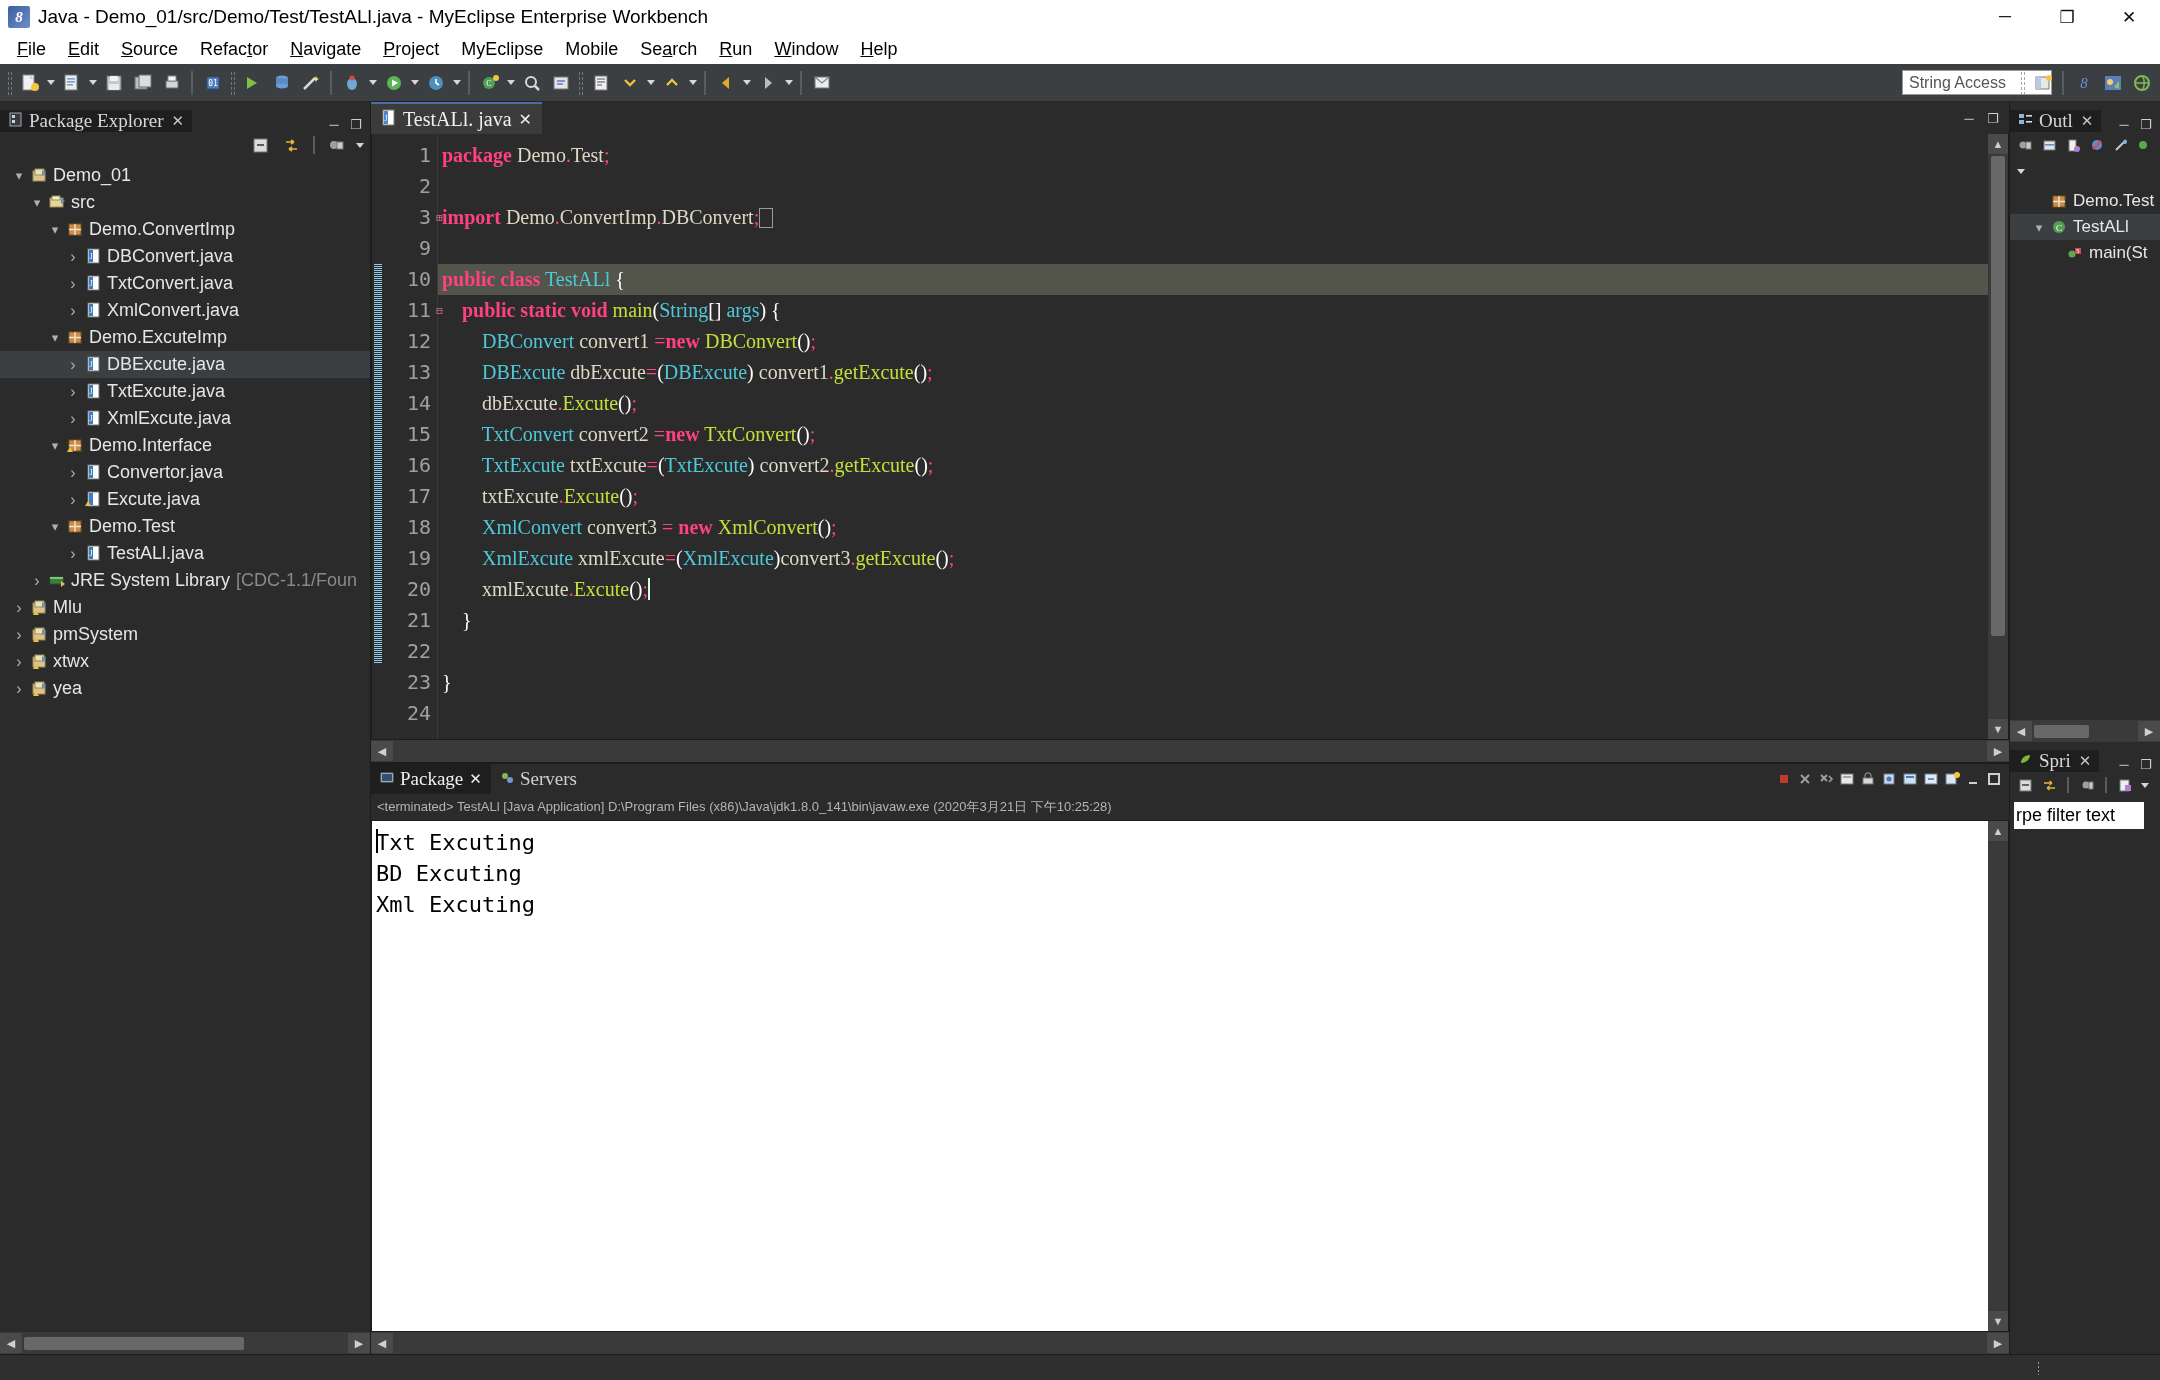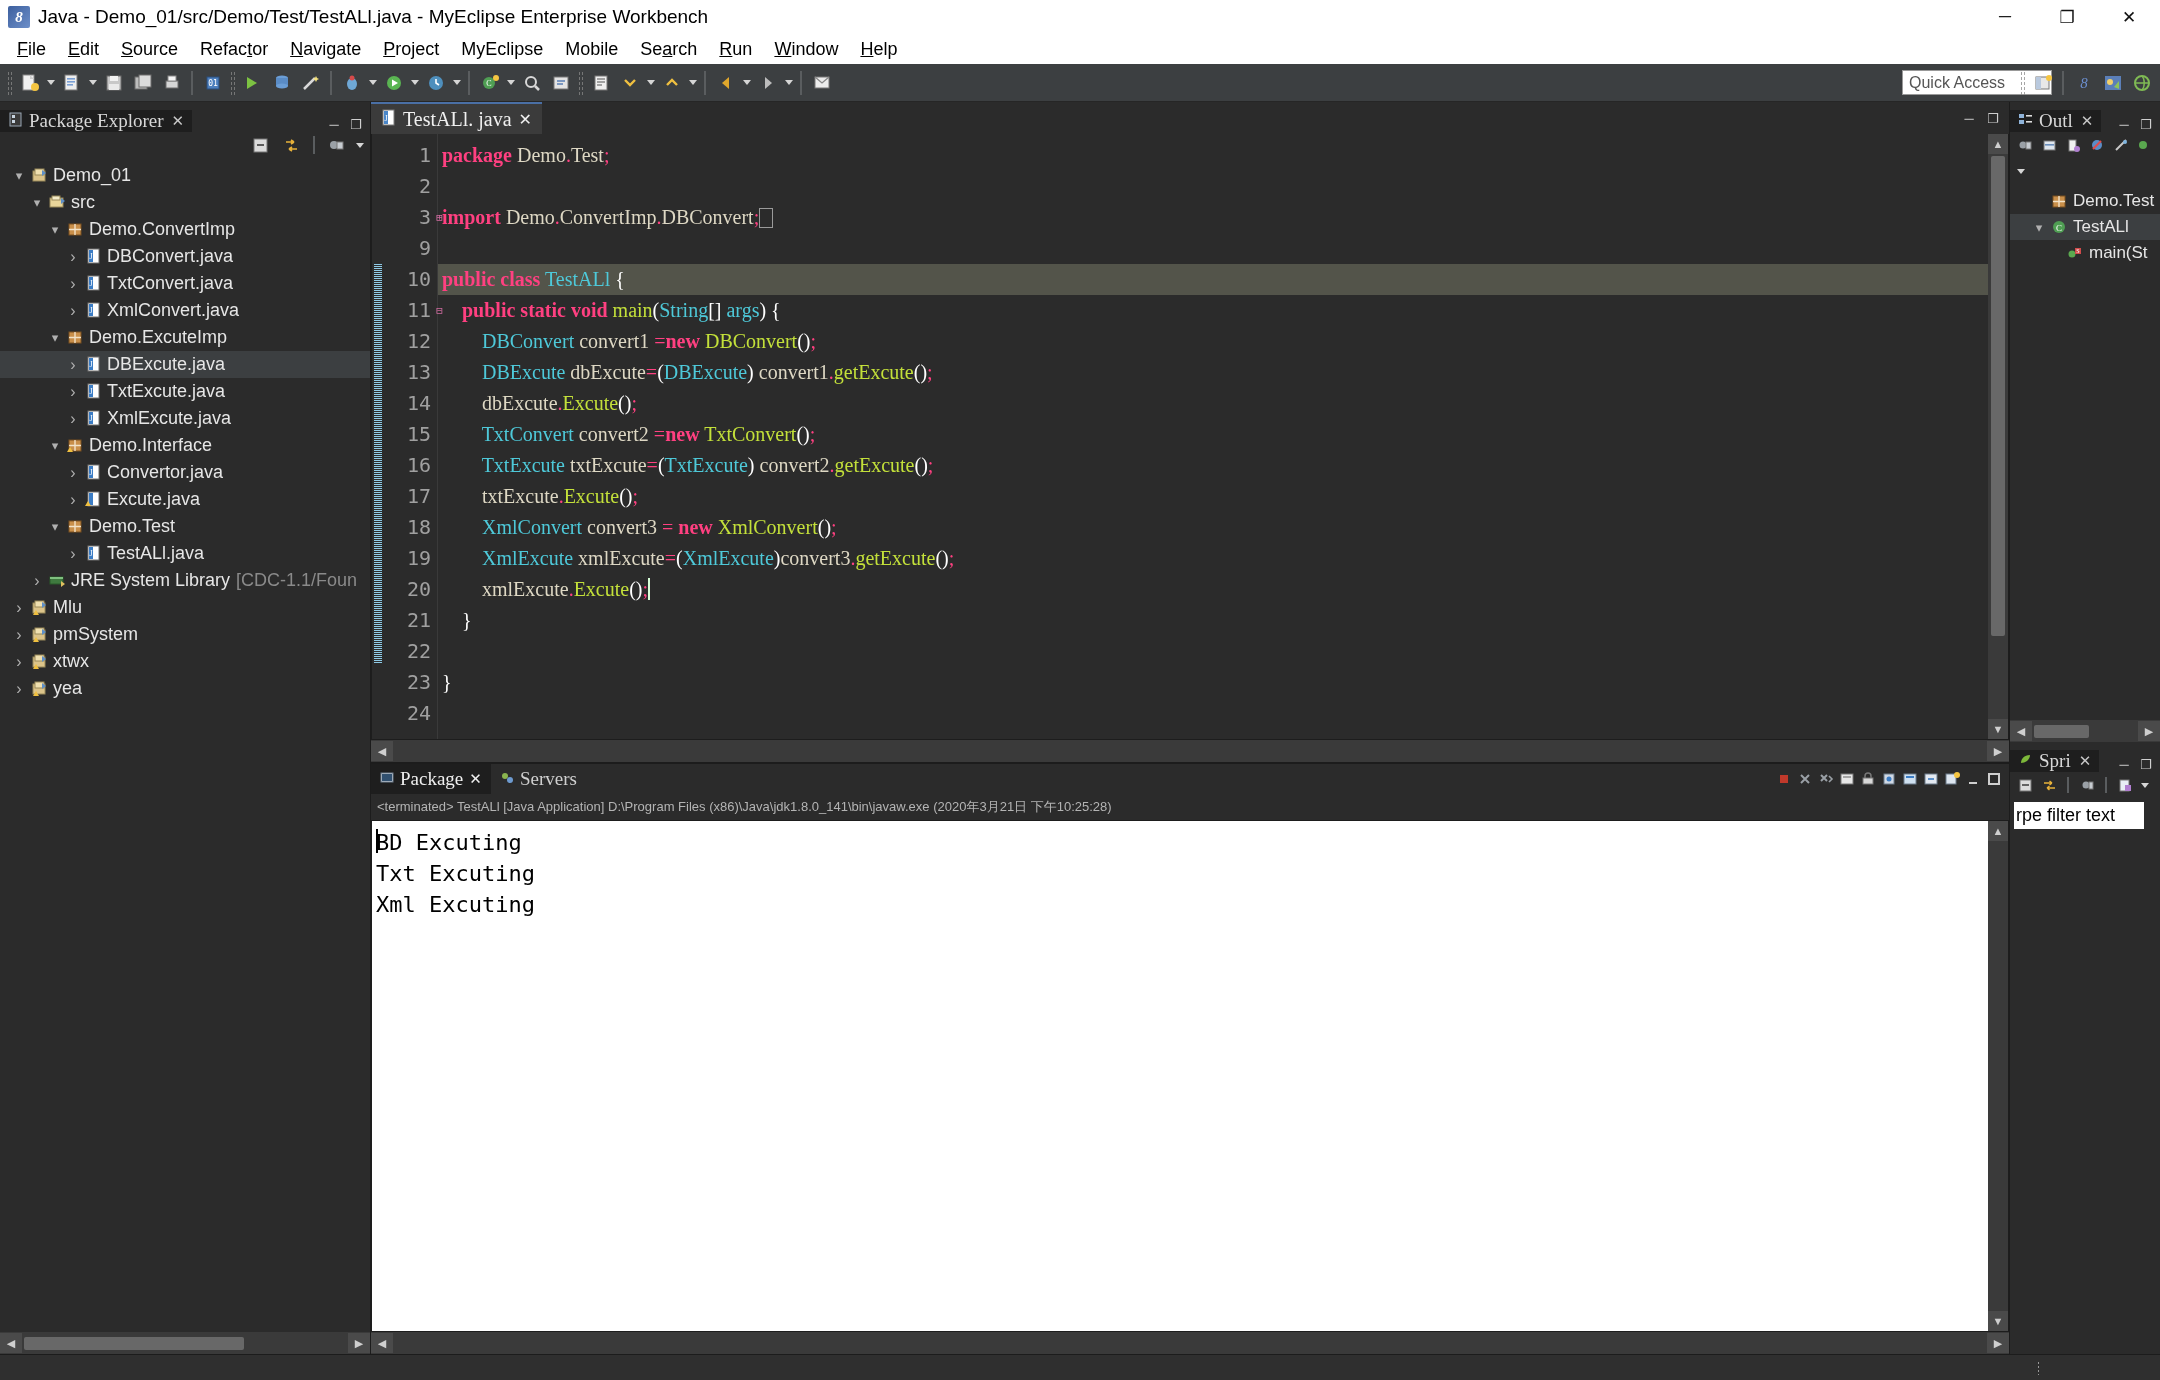--- a/index.html
+++ b/index.html
@@ -417,21 +417,21 @@
       <div class="tarrow"></div>
     </div>
     <div class="tsep"></div>
     <div class="tbtn">
       <svg width="20" height="20" viewBox="0 0 20 20">
           <rect x="3" y="4" width="14" height="11" fill="#ececec" stroke="#777"></rect>
           <path d="M3 4l7 6 7-6" fill="none" stroke="#888" stroke-width="1.3"></path>
         </svg>
     </div>
 
-    <div class="quick-access">Quick Access</div>
+    <div class="quick-access">String Access</div>
 
     <div class="perspbar">
       <div class="tdots"></div>
       <div class="tbtn">
         <svg width="20" height="20" viewBox="0 0 20 20">
             <rect x="3" y="4" width="13" height="12" fill="#e8e8e8" stroke="#777"></rect>
             <rect x="3" y="4" width="5" height="12" fill="#b9c9de"></rect>
             <circle cx="16" cy="5" r="3" fill="#f5c542"></circle>
           </svg>
       </div>
@@ -912,22 +912,22 @@
                 <svg width="16" height="16" viewBox="0 0 16 16">
                   <rect x="3" y="3" width="10" height="10" fill="none" stroke="#cfcfcf" stroke-width="2"></rect>
                 </svg>
               </span>
             </div>
           </div>
         <div class="console-status">&lt;terminated&gt; TestALl [Java Application] D:\Program Files (x86)\Java\jdk1.8.0_141\bin\javaw.exe (2020年3月21日 下午10:25:28)</div>
         <div class="console-body">
           <div class="console-text" id="consoleout">
             <div class="cocaret"></div>
-          <div class="coline">BD Excuting</div>
-              <div class="coline">Txt Excuting</div>
+          <div class="coline">Txt Excuting</div>
+              <div class="coline">BD Excuting</div>
               <div class="coline">Xml Excuting</div>
             </div>
           <div class="vscroll">
             <div class="sbtn">▲</div>
             <div style="flex:1"></div>
             <div class="sbtn">▼</div>
           </div>
         </div>
         <div class="hscroll-row">
           <div class="hsbtn">◀</div>

